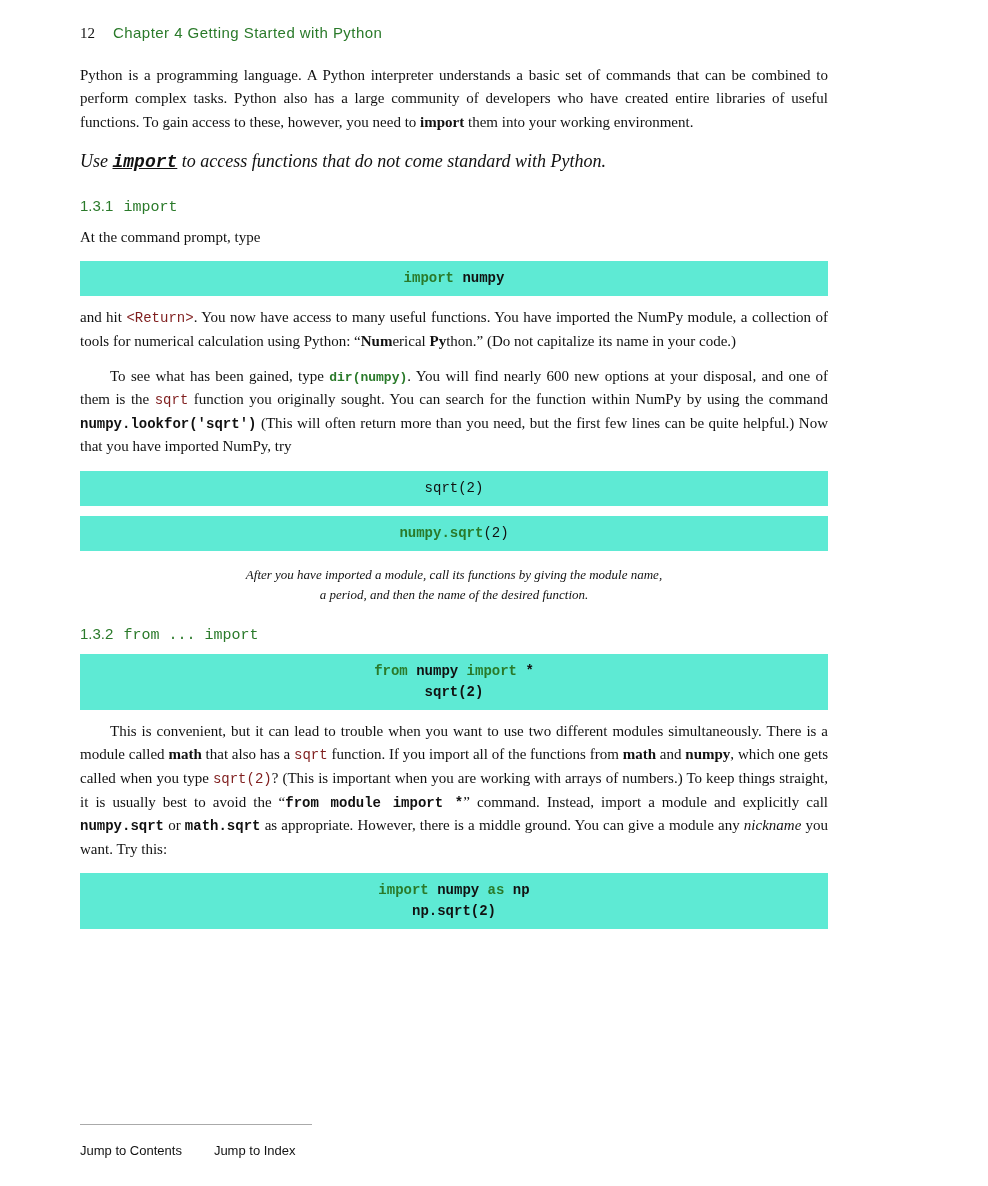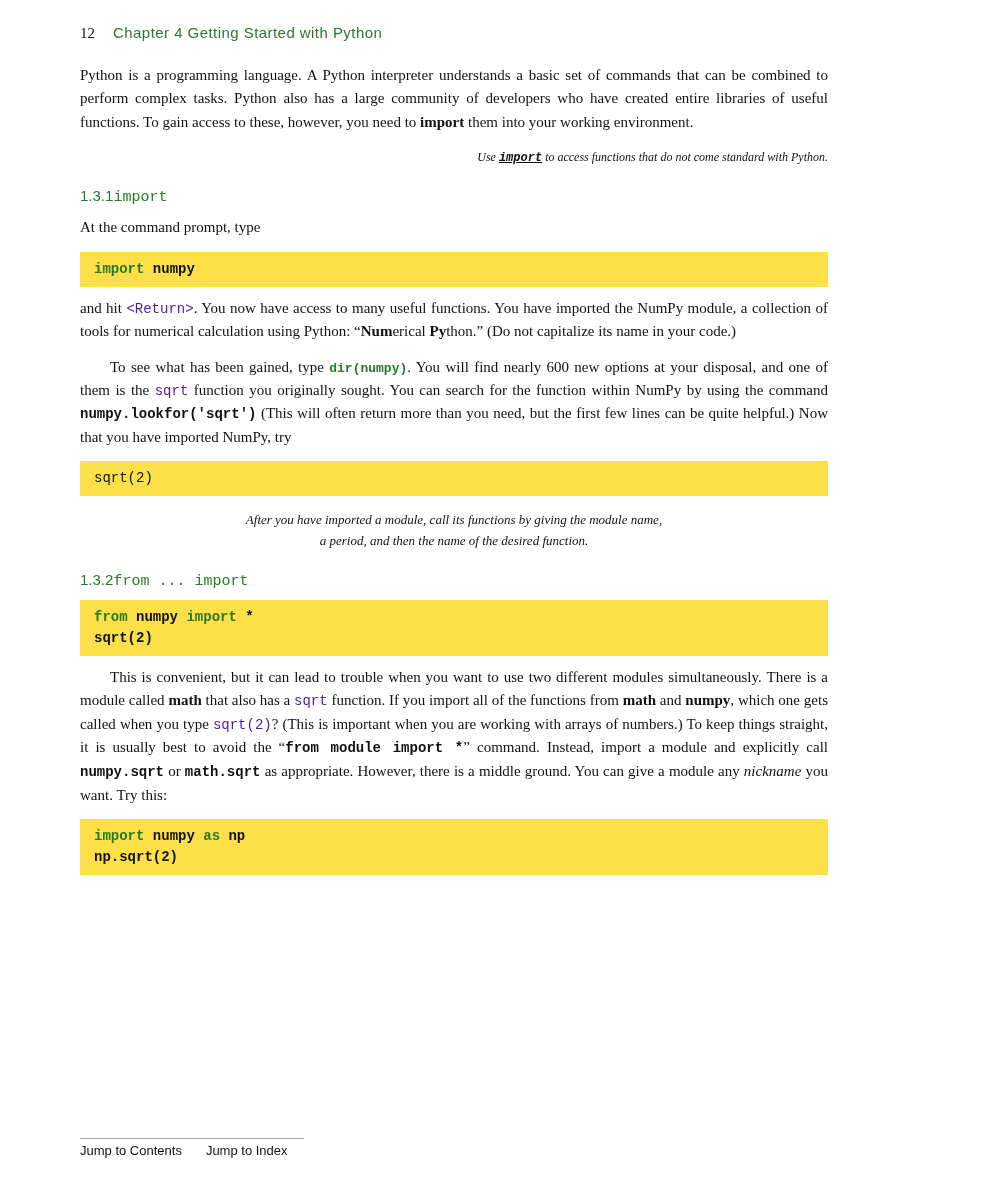--- a/index.html
+++ b/index.html
@@ -40,63 +40,65 @@
     .body-text {
       font-family: Georgia, serif;
       font-size: 15px;
       line-height: 1.55;
       color: #111;
       margin-bottom: 12px;
       text-align: justify;
     }
     .italic-block {
       font-style: italic;
-      text-align: right;
+      text-align: left;
       margin: 14px auto 14px auto;
       font-family: Georgia, serif;
-      font-size: 12px;
+      font-size: 18px;
       line-height: 1.55;
     }
     .section-heading {
       display: flex;
       align-items: baseline;
+      gap: 10px;
       margin: 20px 0 10px 0;
     }
     .section-num {
       color: #2a7a2a;
       font-family: 'Arial', sans-serif;
       font-size: 15px;
       font-weight: normal;
     }
     .section-code {
       font-family: 'Courier New', monospace;
       color: #2a7a2a;
       font-size: 15px;
     }
     .code-block {
-      background: #fde047;
+      background: #5eead4;
       padding: 7px 14px;
       margin: 10px 0;
       font-family: 'Courier New', monospace;
       font-size: 14px;
       color: #111;
       line-height: 1.5;
+      text-align: center;
     }
     .code-block .kw {
       color: #2a7a2a;
       font-weight: bold;
     }
     .code-block .plain {
       font-weight: bold;
       color: #111;
     }
     .inline-code {
       font-family: 'Courier New', monospace;
       font-size: 14px;
-      color: #4c1d95;
+      color: #7f1d1d;
     }
     .bold-inline {
       font-weight: bold;
     }
     .bold-code {
       font-family: 'Courier New', monospace;
       font-weight: bold;
       font-size: 14px;
     }
     .green-bold-code {
@@ -111,23 +113,23 @@
       margin: 14px 80px;
       font-family: Georgia, serif;
       font-size: 13px;
       line-height: 1.55;
     }
     .footer-nav {
       position: absolute;
       bottom: 28px;
       left: 80px;
       display: flex;
-      gap: 8px;
+      gap: 16px;
       border-top: 1px solid #aaa;
-      padding-top: 4px;
+      padding-top: 18px;
       align-items: center;
     }
     .footer-link {
       font-family: 'Arial', sans-serif;
       font-size: 13px;
       color: #111;
       text-decoration: none;
       cursor: pointer;
       padding-right: 16px;
     }
@@ -170,20 +172,23 @@
 
   <p class="body-text indent">
     To see what has been gained, type <span class="green-bold-code">dir(numpy)</span>. You will find nearly 600 new options at your disposal, and one of them is the <span class="inline-code">sqrt</span> function you originally sought. You can search for the function within NumPy by using the command <span class="bold-code">numpy.lookfor('sqrt')</span> (This will often return more than you need, but the first few lines can be quite helpful.) Now that you have imported NumPy, try
   </p>
 
   <div class="code-block">
     <span>sqrt(2)</span>
   </div>
 
 
+  <div class="code-block">
+    <span class="kw">numpy.sqrt</span><span>(2)</span>
+  </div>
 
 
   <div class="italic-center">
     <em>After you have imported a module, call its functions by giving the module name,<br>a period, and then the name of the desired function.</em>
   </div>
 
   <div class="section-heading">
     <span class="section-num">1.3.2</span>
     <span class="section-code">from ... import</span>
   </div>

